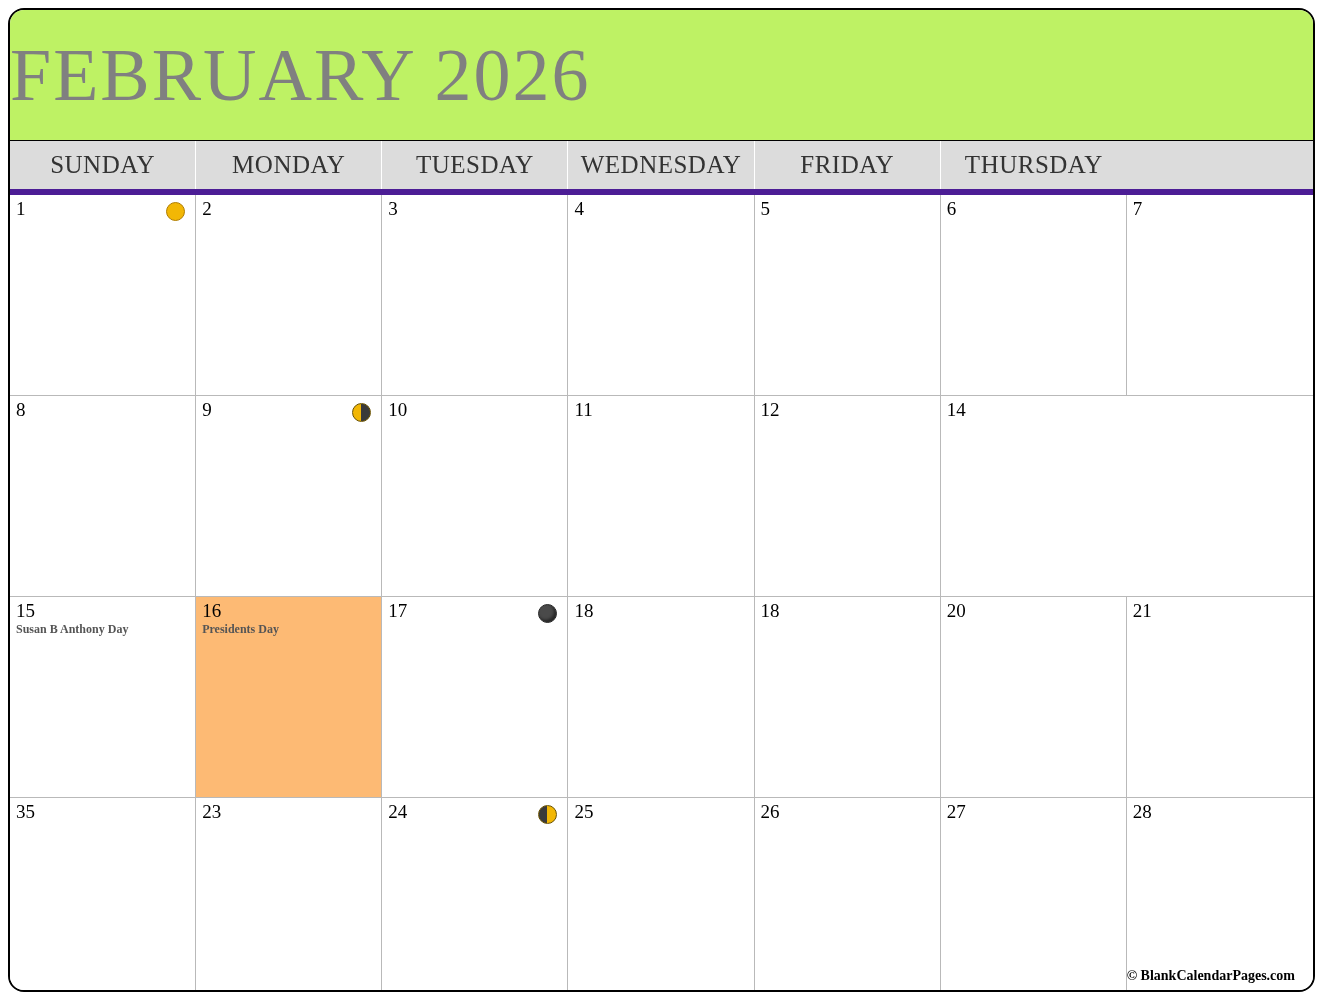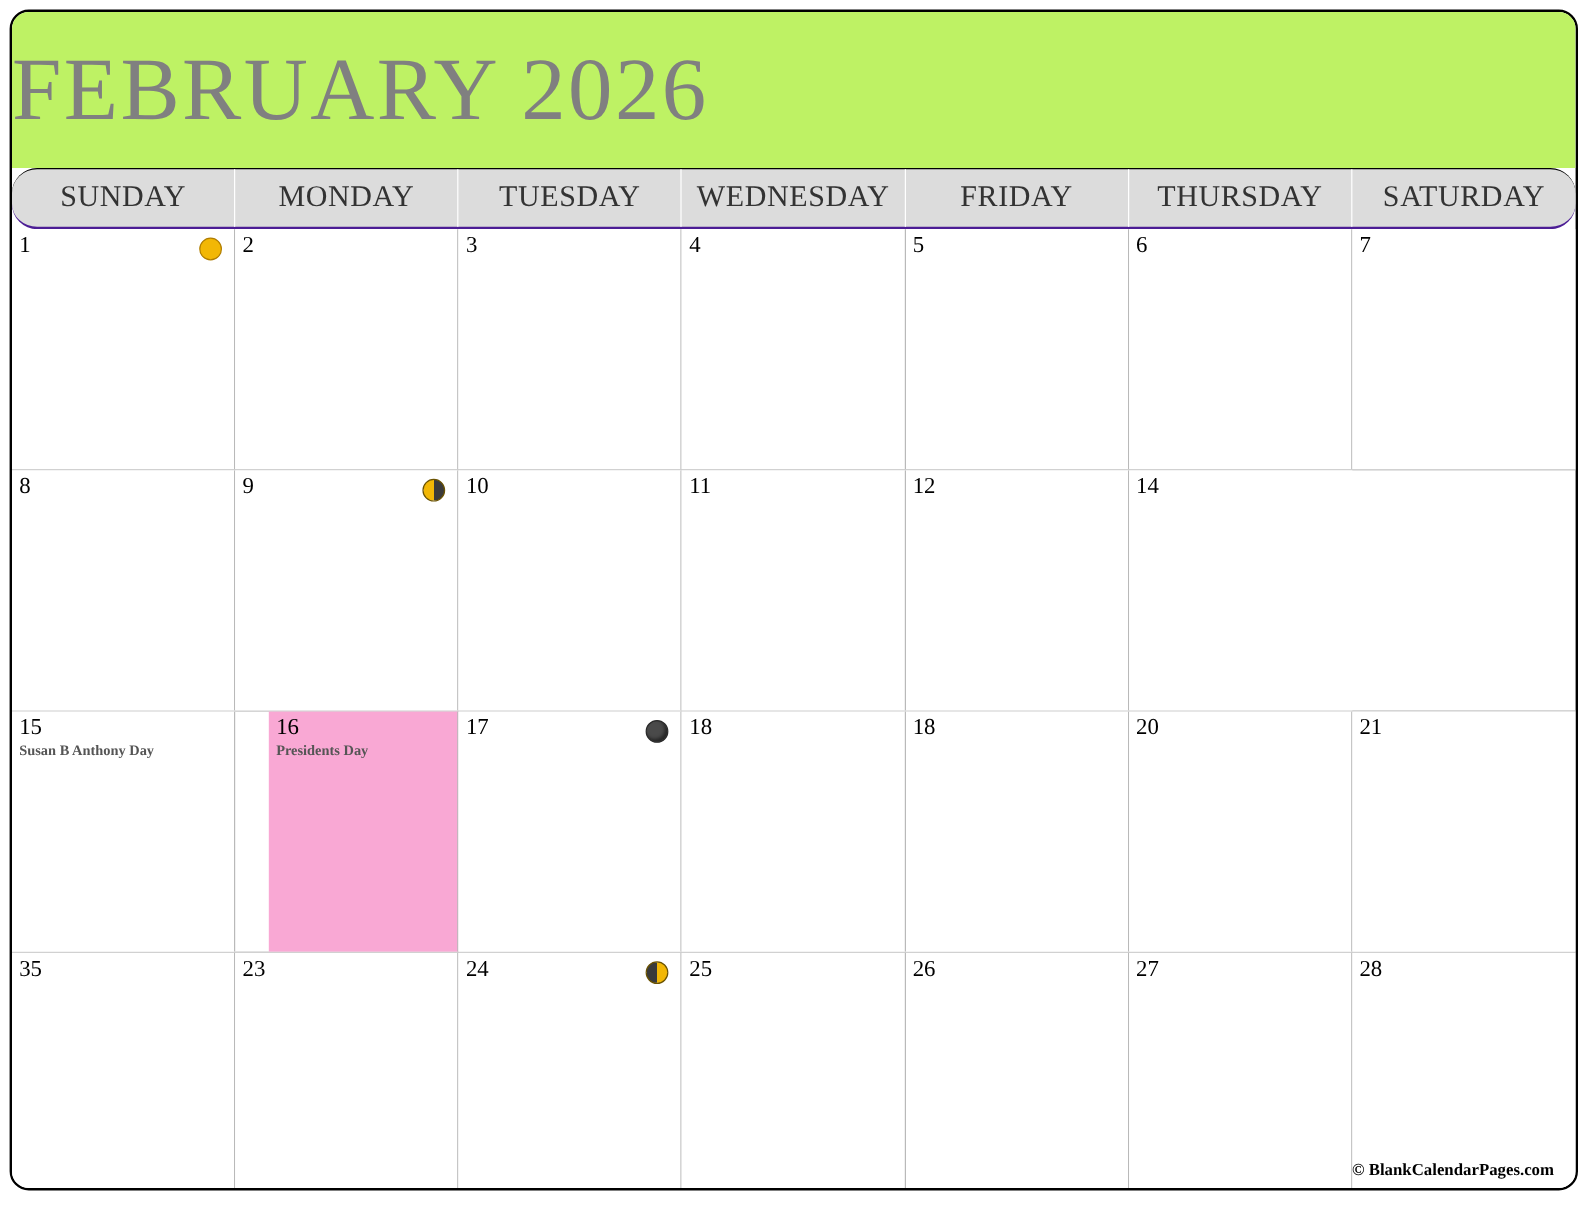--- a/index.html
+++ b/index.html
@@ -44,23 +44,22 @@
     color: #808080;
     font-weight: normal;
     line-height: 1;
     white-space: nowrap;
   }
   .weekday-row {
     display: grid;
     grid-template-columns: repeat(7, 1fr);
     background: #dcdcdc;
     border-top: 1px solid #000000;
-    border-bottom: 2px solid #4c1d95;
+    border-bottom: 6px solid #4c1d95;
     height: 48px;
-    border-radius: 21px;
   }
   .weekday-cell {
     display: flex;
     align-items: center;
     justify-content: center;
     font-family: "Liberation Serif", serif;
     font-size: 25px;
     color: #333333;
     letter-spacing: 0.5px;
     border-right: 1px solid #ffffff;
@@ -81,22 +80,21 @@
   .week-row:last-child { border-bottom: none; }
   .day-cell {
     position: relative;
     border-right: 1px solid #b9b9b9;
     box-sizing: border-box;
     padding: 4px 6px 0 6px;
     background: #ffffff;
   }
   .day-cell:last-child { border-right: none; }
   .day-cell.highlight {
-    background: #f9a8d4;
-    margin-left: 28px;
+    background: #fdba74;
   }
   .day-number {
     font-family: "Liberation Serif", serif;
     font-size: 19px;
     color: #000000;
     line-height: 1.05;
   }
   .day-event {
     font-family: "Liberation Serif", serif;
     font-weight: bold;
@@ -151,21 +149,20 @@
       <div class="title-text">FEBRUARY 2026</div>
     </div>
 
     <div class="weekday-row">
       <div class="weekday-cell">SUNDAY</div>
       <div class="weekday-cell">MONDAY</div>
       <div class="weekday-cell">TUESDAY</div>
       <div class="weekday-cell">WEDNESDAY</div>
       <div class="weekday-cell">FRIDAY</div>
       <div class="weekday-cell">THURSDAY</div>
-      <div class="weekday-cell">SATURDAY</div>
     </div>
 
     <div class="weeks">
 
       <div class="week-row">
         <div class="day-cell">
           <div class="day-number">1</div>
           <div class="day-event"></div>
           <div class="moon full"></div>
         </div>

